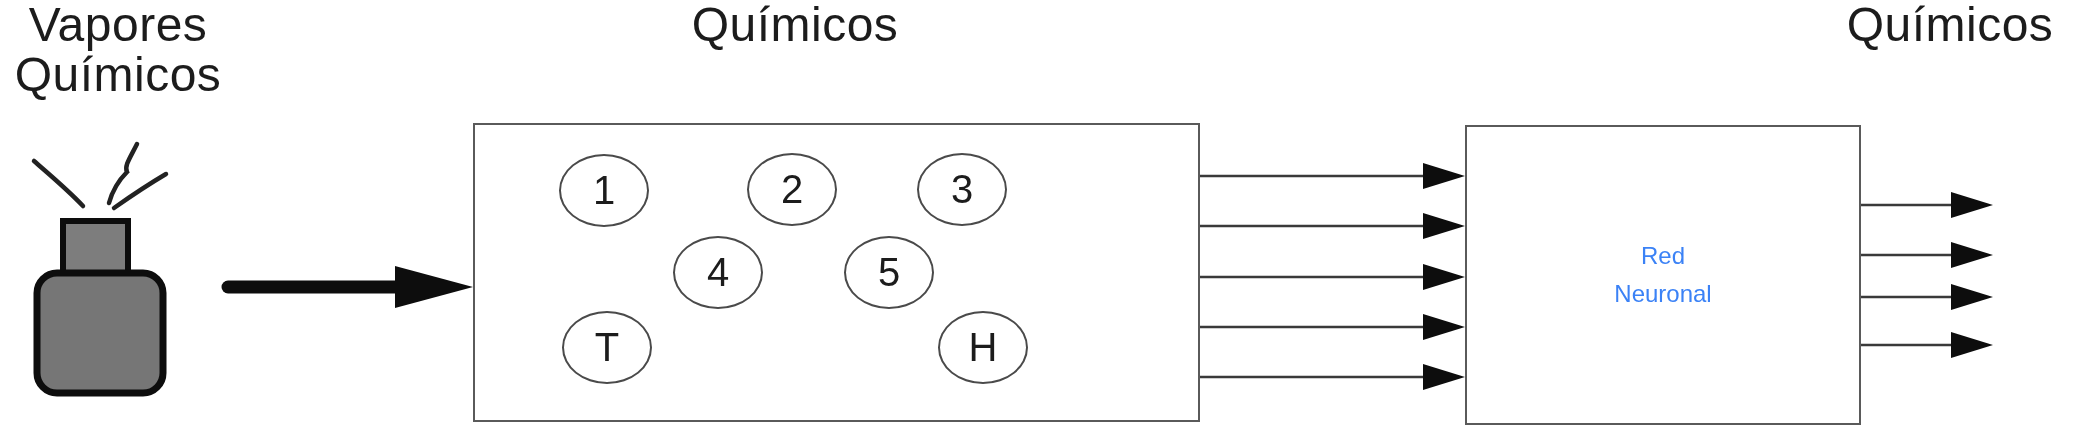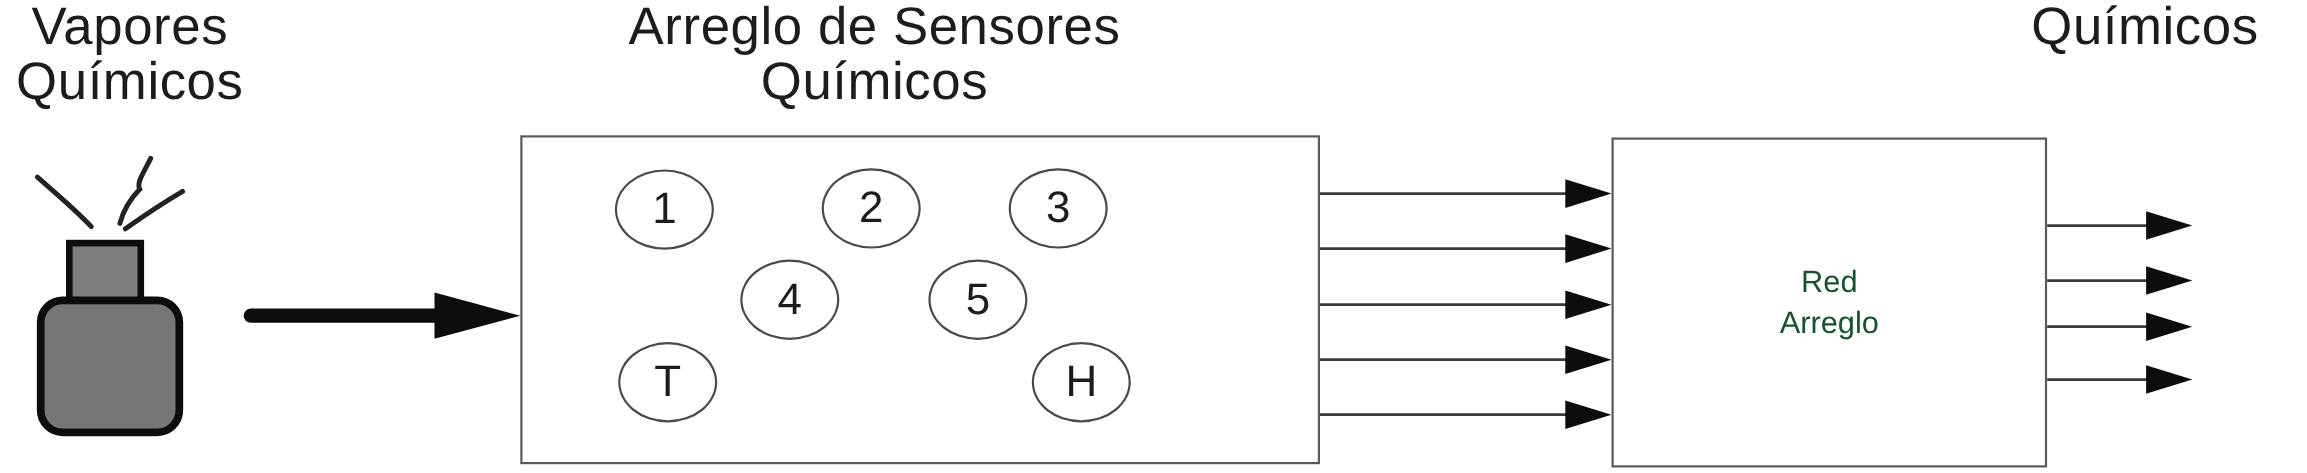--- a/index.html
+++ b/index.html
@@ -27,23 +27,23 @@
     border: 2px solid #5a5a5a;
     background: #ffffff;
   }
   #sensor-array-box { left: 473px; top: 123px; width: 727px; height: 299px; }
   #neural-network-box {
     left: 1465px; top: 125px; width: 396px; height: 300px;
     display: flex; align-items: center; justify-content: center;
   }
   .nn-label {
     text-align: center;
-    font-size: 28px;
+    font-size: 24px;
     line-height: 38px;
-    color: #14532d;
+    color: #3b82f6;
   }
   .sensor-circle {
     position: absolute;
     box-sizing: border-box;
     width: 90px; height: 73px;
     border: 2px solid #4a4a4a;
     border-radius: 50%;
     background: #ffffff;
     display: flex; align-items: center; justify-content: center;
     font-size: 40px;
@@ -118,21 +118,20 @@
         </g>
       </g>
   </svg>
 
   <div class="label-block" style="left:0px; top:0px; width:236px;">
     <div>Vapores</div>
     <div>Químicos</div>
   </div>
 
   <div class="label-block" style="left:495px; top:0px; width:600px;">
-    <div>Arreglo de Sensores</div>
     <div>Químicos</div>
   </div>
 
   <div id="sensor-array-box" class="diagram-box"></div>
   <div class="sensor-circle" style="left:559px; top:154px;">
     <span>1</span>
   </div>
   <div class="sensor-circle" style="left:747px; top:153px;">
     <span>2</span>
   </div>
@@ -148,21 +147,21 @@
   <div class="sensor-circle" style="left:562px; top:311px;">
     <span>T</span>
   </div>
   <div class="sensor-circle" style="left:938px; top:311px;">
     <span>H</span>
   </div>
 
   <div id="neural-network-box" class="diagram-box">
     <div class="nn-label">
       <div>Red</div>
-      <div>Arreglo</div>
+      <div>Neuronal</div>
     </div>
   </div>
 
   <div class="label-block" style="left:1803px; top:0px; width:294px;">
     <div>Químicos</div>
   </div>
 
 </div>
 
 </body></html>

